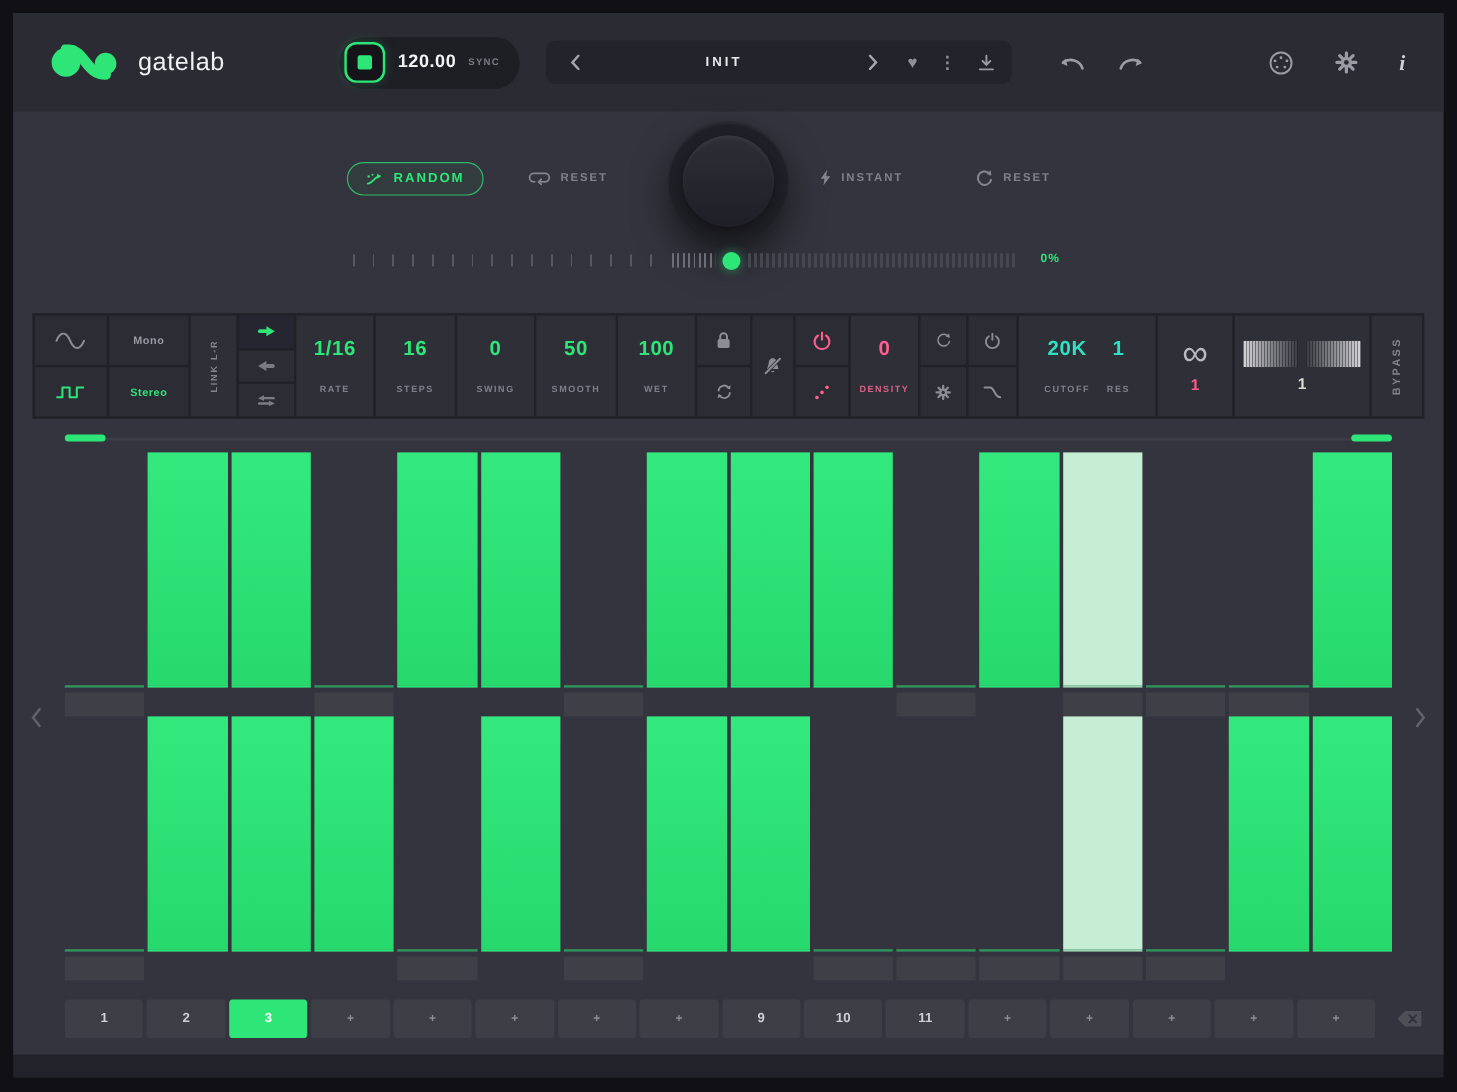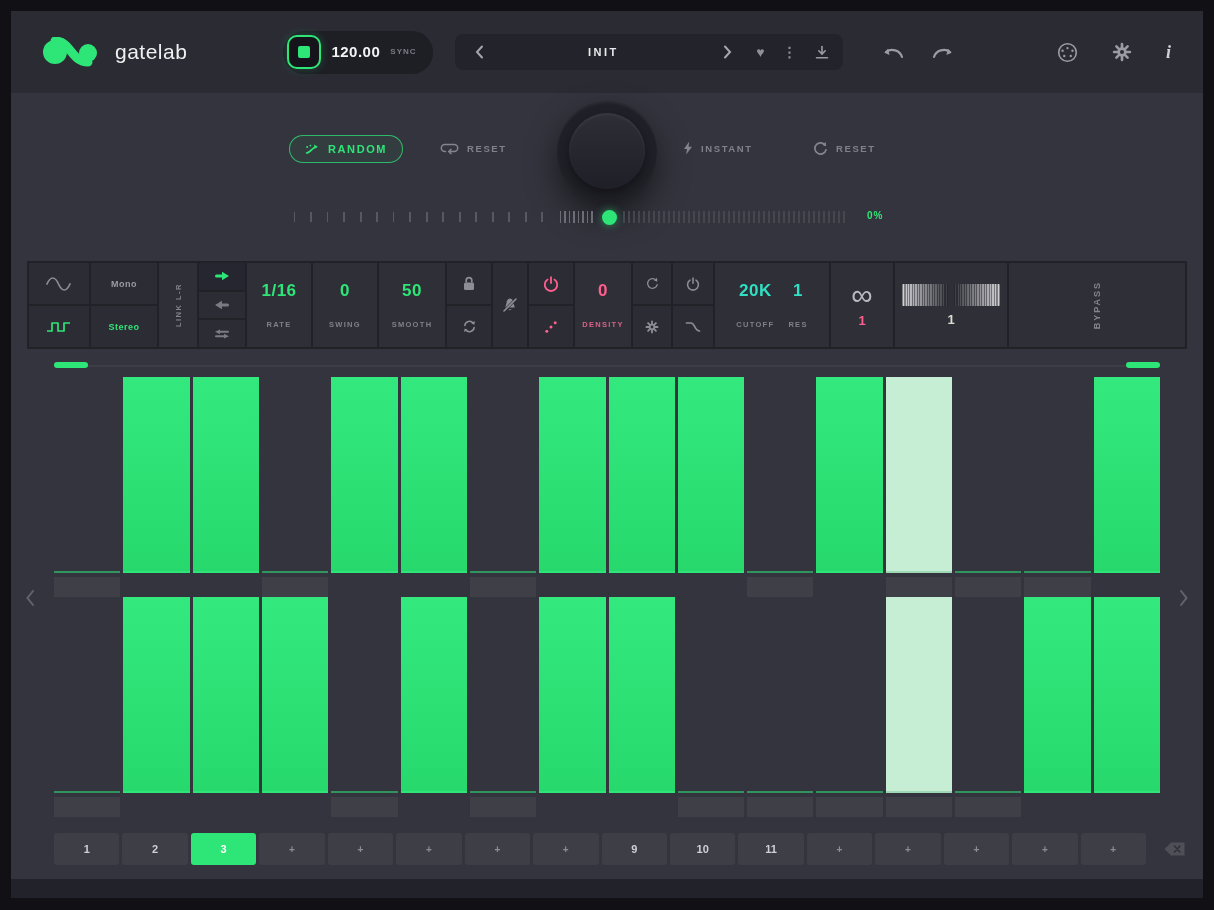--- a/index.html
+++ b/index.html
@@ -293,27 +293,35 @@
             <path d="M10 4.8 L15 7.2 L10 9.6 Z"></path>
               <rect x="1" y="6.2" width="10" height="2" rx="1"></rect>
           </svg>
         </button>
       </div>
 
       <div class="panel" style="flex:0 0 64px;">
         <span class="val">1/16</span>
         <span class="lbl">RATE</span>
       </div>
+      <div class="panel" style="flex:0 0 66px;">
+        <span class="val">16</span>
+        <span class="lbl">STEPS</span>
+      </div>
       <div class="panel" style="flex:0 0 64px;">
         <span class="val">0</span>
         <span class="lbl">SWING</span>
       </div>
       <div class="panel" style="flex:0 0 66px;">
         <span class="val">50</span>
         <span class="lbl">SMOOTH</span>
+      </div>
+      <div class="panel" style="flex:0 0 64px;">
+        <span class="val">100</span>
+        <span class="lbl">WET</span>
       </div>
 
       <div class="panel v" style="flex:0 0 44px;">
         <button class="cell">
           <svg width="14" height="15" viewBox="0 0 14 15">
             <rect x="2" y="6.5" width="10" height="7.5" rx="1.5" fill="#8d8d96"></rect>
             <path d="M4.2 6.5 V4.5 a2.8 2.8 0 0 1 5.6 0 V6.5" fill="none" stroke="#8d8d96" stroke-width="1.7"></path>
           </svg>
         </button>
         <button class="cell">

